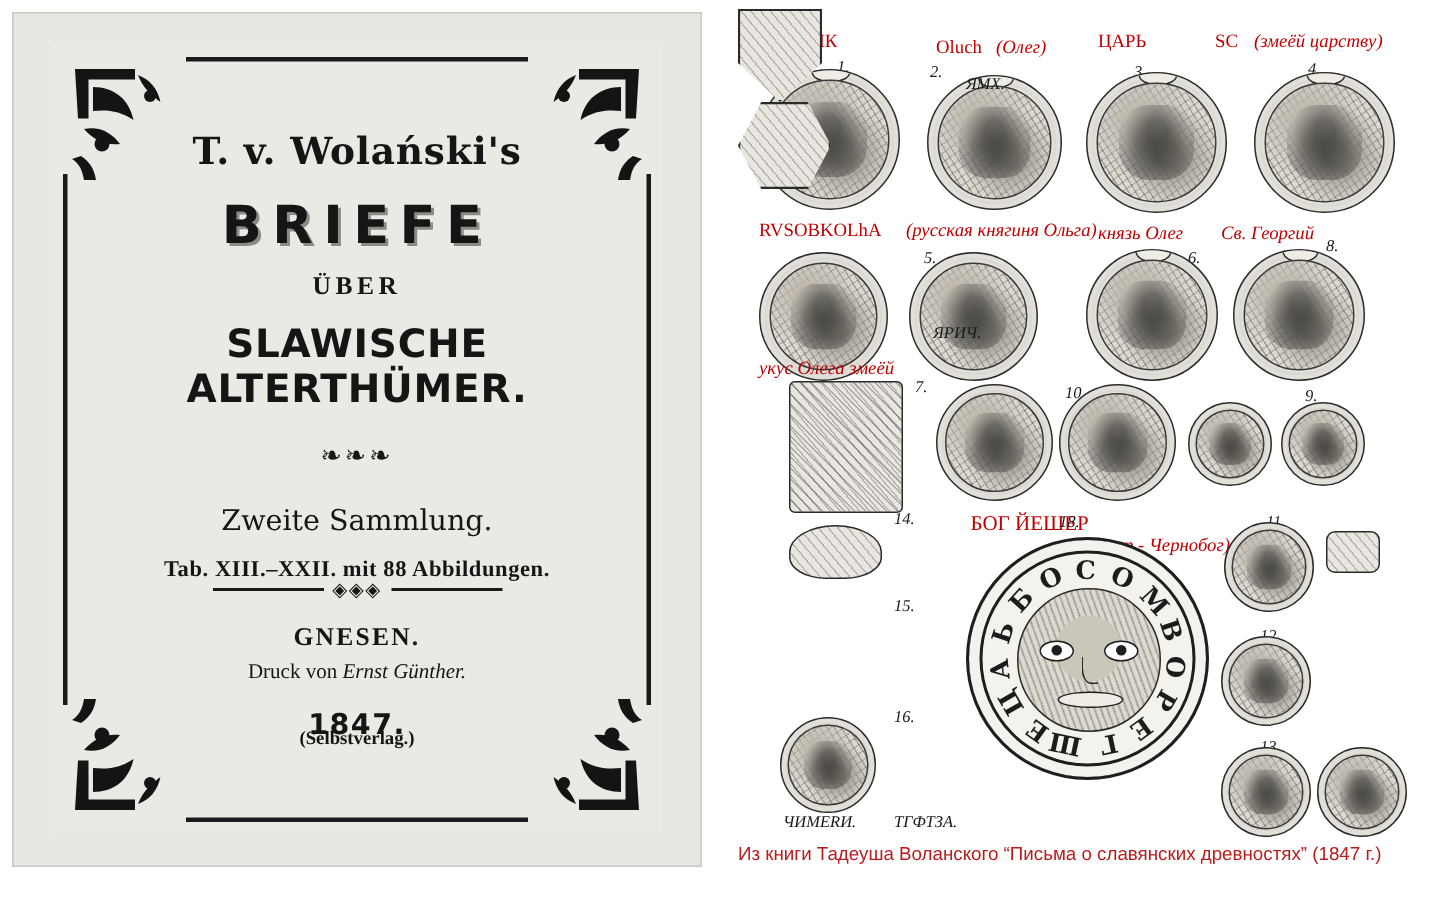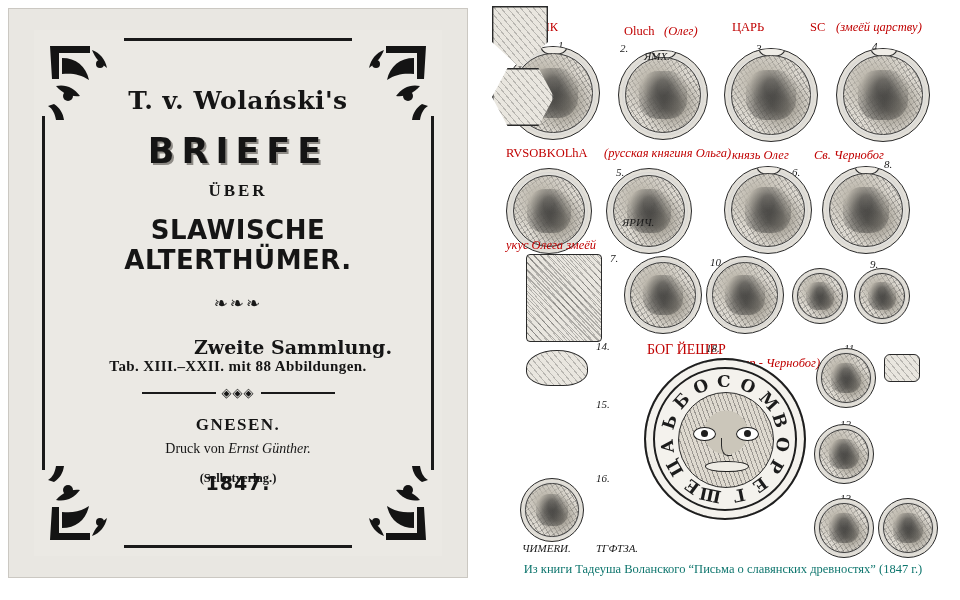--- a/index.html
+++ b/index.html
@@ -104,23 +104,23 @@
     margin-bottom: 18px;
   }
   .ornament-small {
     font-size: 17px;
     letter-spacing: 2px;
     margin: 16px 0 22px 0;
     color: #181818;
   }
   .line-samml {
     font-family: "DejaVu Serif", serif;
-    font-weight: bold;
+    font-weight: normal;
     font-size: 19px;
-    text-align: right;
+    margin-bottom: 14px;
   }
   .line-tab {
     font-family: "Liberation Serif", serif;
     font-weight: bold;
     font-size: 15px;
     letter-spacing: 0.4px;
   }
   .line-selbst {
     font-family: "Liberation Serif", serif;
     font-weight: bold;
@@ -331,24 +331,23 @@
     background:
       radial-gradient(ellipse at 50% 35%, rgba(35,35,35,.45) 0 18%, rgba(0,0,0,0) 60%),
       radial-gradient(ellipse at 35% 70%, rgba(35,35,35,.35) 0 16%, rgba(0,0,0,0) 62%),
       radial-gradient(ellipse at 68% 68%, rgba(35,35,35,.35) 0 16%, rgba(0,0,0,0) 62%);
   }
   .credit {
     position: absolute;
     left: 492px;
     top: 562px;
     width: 462px;
-    text-align: center;
-    font-family: Liberation Serif, serif;
+    font-family: Liberation Sans, sans-serif;
     font-size: 12.5px;
-    color: #0f766e;
+    color: #b91c1c;
   }
 </style>
 </head>
 <body>
 
 <div class="page">
 
   <div class="titlepage">
     <div class="tp-inner">
 
@@ -475,21 +474,21 @@
       <div class="loop"></div>
       <div class="inner">
           <div class="fig"></div>
         </div>
     </div>
     <div class="num" style="left:152px; top:44px;">ЯМХ.</div>
 
     <div class="cap" style="left:14px;  top:140px;">RVSOBKOLhA</div>
     <div class="cap it" style="left:112px; top:140px;">(русская княгиня Ольга)</div>
     <div class="cap it" style="left:240px; top:142px;">князь Олег</div>
-    <div class="cap it" style="left:322px; top:142px;">Св. Чернобог</div>
+    <div class="cap it" style="left:322px; top:142px;">Св. Георгий</div>
 
     <div class="num" style="left:124px; top:160px;">5.</div>
     <div class="num" style="left:300px; top:160px;">6.</div>
     <div class="num" style="left:392px; top:152px;">8.</div>
 
     <div class="coin" style="left:14px;  top:162px; width:84px; height:84px;">
       <div class="inner">
           <div class="fig"></div>
         </div>
     </div>

